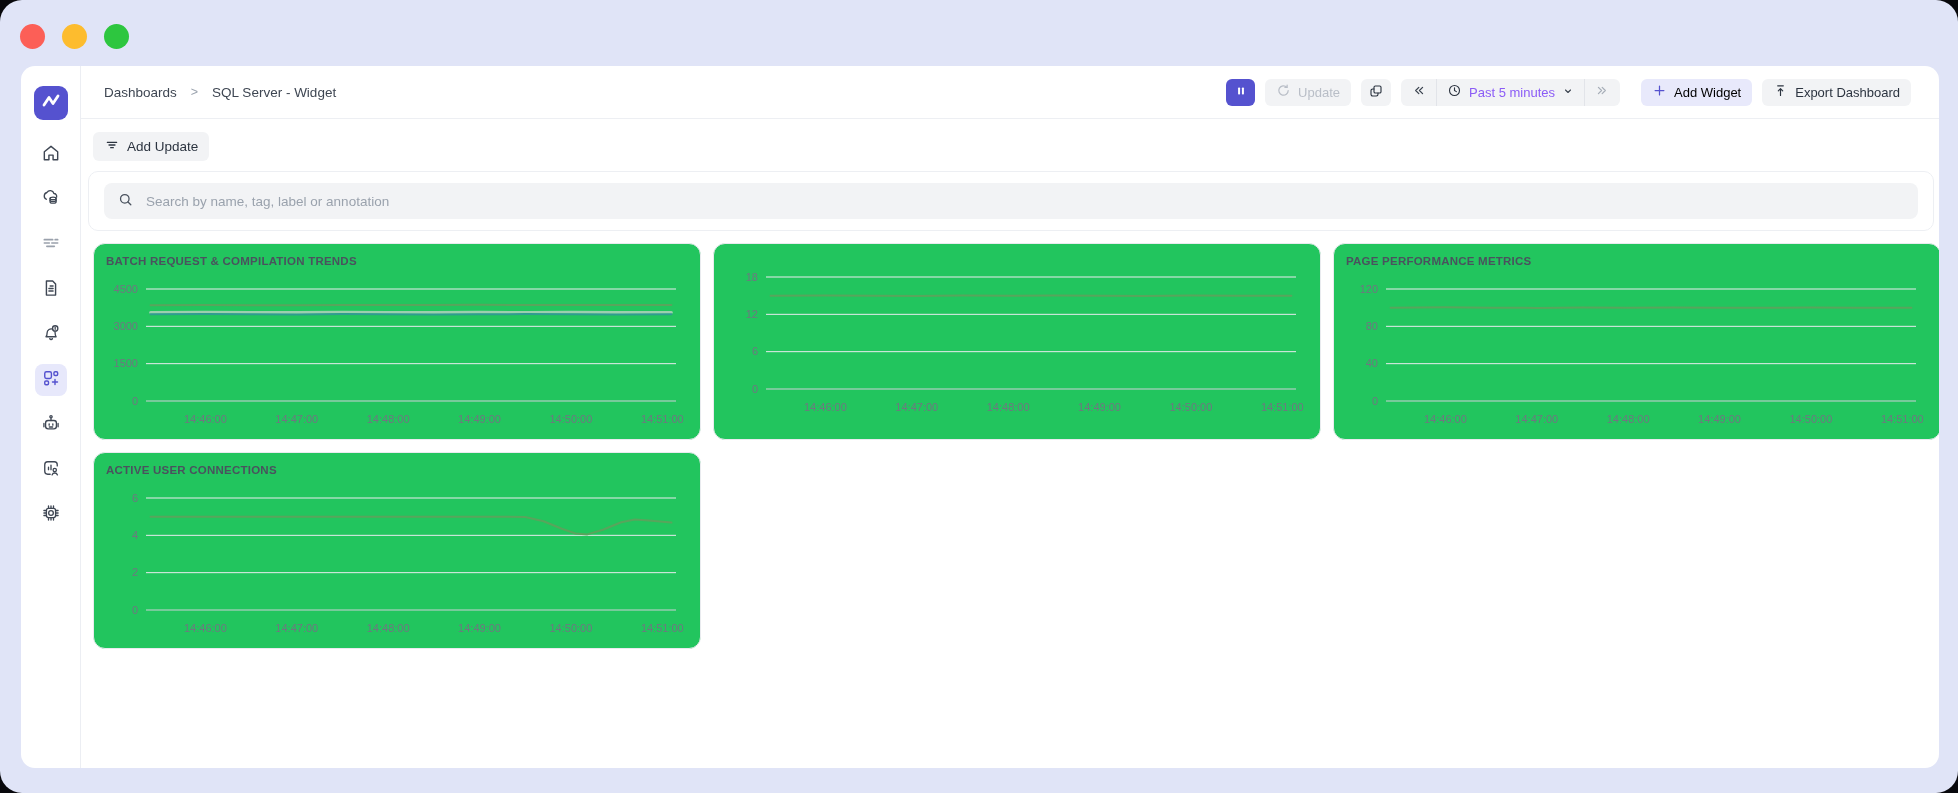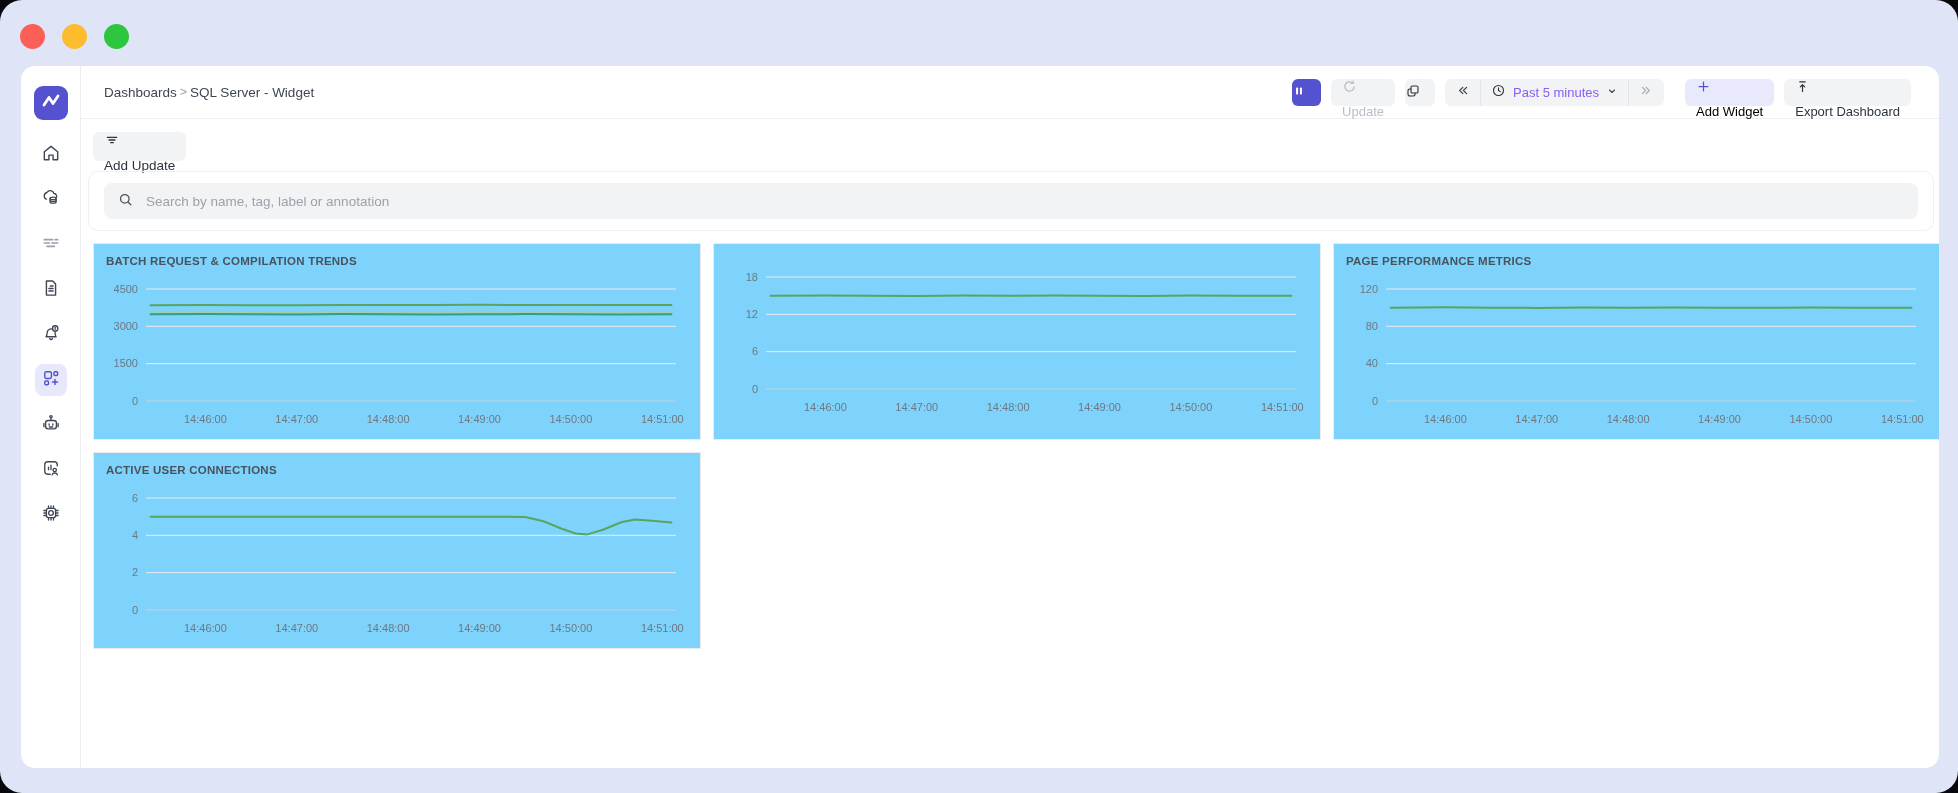--- a/index.html
+++ b/index.html
@@ -11,43 +11,43 @@
   .sidebar{width:59px;flex-shrink:0;border-right:1px solid #eceef3;display:flex;flex-direction:column;align-items:center;}
   .logo{margin-top:20px;width:34px;height:34px;border-radius:9px;background:#5552cf;display:flex;align-items:center;justify-content:center;cursor:pointer;}
   .nav{margin-top:19px;display:flex;flex-direction:column;align-items:center;}
   .nav-item{width:32px;height:32px;margin-bottom:13px;border-radius:8px;display:flex;align-items:center;justify-content:center;color:#3f4754;cursor:pointer;}
   .nav-item.active{background:#e7e8fb;color:#5552cf;}
   .nav-item.muted{color:#9aa1ac;}
   .nav-item svg{width:20px;height:20px;}
   
   .main{flex:1;min-width:0;display:flex;flex-direction:column;}
   .topbar{height:52px;flex-shrink:0;border-bottom:1px solid #edeff3;display:flex;align-items:center;padding:0 28px 0 23px;}
-  .breadcrumb{font-size:13.5px;color:#3e4652;display:flex;align-items:center;gap:3px;justify-content:center;}
+  .breadcrumb{font-size:13.5px;color:#3e4652;display:flex;align-items:center;gap:14px;justify-content:center;}
   .crumb{cursor:pointer;}
   .crumb-sep{color:#9aa2ad;font-size:12.5px;}
   .controls{margin-left:auto;display:flex;align-items:center;gap:10px;}
-  .btn{height:27px;border:none;border-radius:6px;background:#f2f3f5;display:inline-flex;align-items:flex-start;gap:7px;padding:0 11px;font-size:13px;color:#2c3440;font-family:inherit;cursor:pointer;white-space:nowrap;flex-direction:column;}
+  .btn{height:27px;border:none;border-radius:6px;background:#f2f3f5;display:inline-flex;align-items:center;gap:7px;padding:0 11px;font-size:13px;color:#2c3440;font-family:inherit;cursor:pointer;white-space:nowrap;}
   .btn svg{flex-shrink:0;}
   .btn-pause{width:29px;padding:0;justify-content:center;background:#5552cf;}
   .btn-update{color:#b9bec7;}
   .btn-iconly{width:30px;padding:0;justify-content:center;}
   .time-group{display:flex;align-items:center;height:27px;background:#f2f3f5;border-radius:6px;}
   .tg-seg{height:100%;display:flex;align-items:center;gap:7px;padding:0 10px;cursor:pointer;}
   .tg-div{width:1px;height:27px;background:#e2e4e9;}
   .tg-label{font-size:13px;color:#8b5cf6;}
   .btn-addwidget{background:#e8e9fb;color:#000000;margin-left:11px;}
   
   .filter-row{padding:13px 12px 0 12px;}
   .search-card{margin:10px 5px 0 7px;border:1px solid #edeff3;border-radius:10px;padding:11px 15px;}
   .search-field{height:36px;background:#f2f3f5;border-radius:8px;display:flex;align-items:center;gap:10px;padding:0 13px;}
   .search-field input{flex:1;border:none;outline:none;background:transparent;font-size:13.5px;color:#b91c1c;font-family:inherit;}
   .search-field input::placeholder{color:#9aa2ad;}
   
   .grid{padding:12px;display:grid;grid-template-columns:repeat(3,608px);gap:12px;align-content:start;}
-  .chart-card{width:608px;height:197px;box-sizing:border-box;background:#7dd3fc;border:1px solid #e9ebef;border-radius:1px;padding:11px 12px 4px;}
+  .chart-card{width:608px;height:197px;box-sizing:border-box;background:#22c55e;border:1px solid #e9ebef;border-radius:12px;padding:11px 12px 4px;}
   .chart-title{font-size:11.5px;font-weight:bold;color:#4a525e;letter-spacing:.02em;}
   svg.chart{display:block;margin-top:4px;}
   svg.chart text{font-family:"Liberation Sans",sans-serif;font-size:11px;fill:#6f7780;}
 </style>
 </head>
 <body>
 
 <div class="window">
 
   <div class="traffic">

